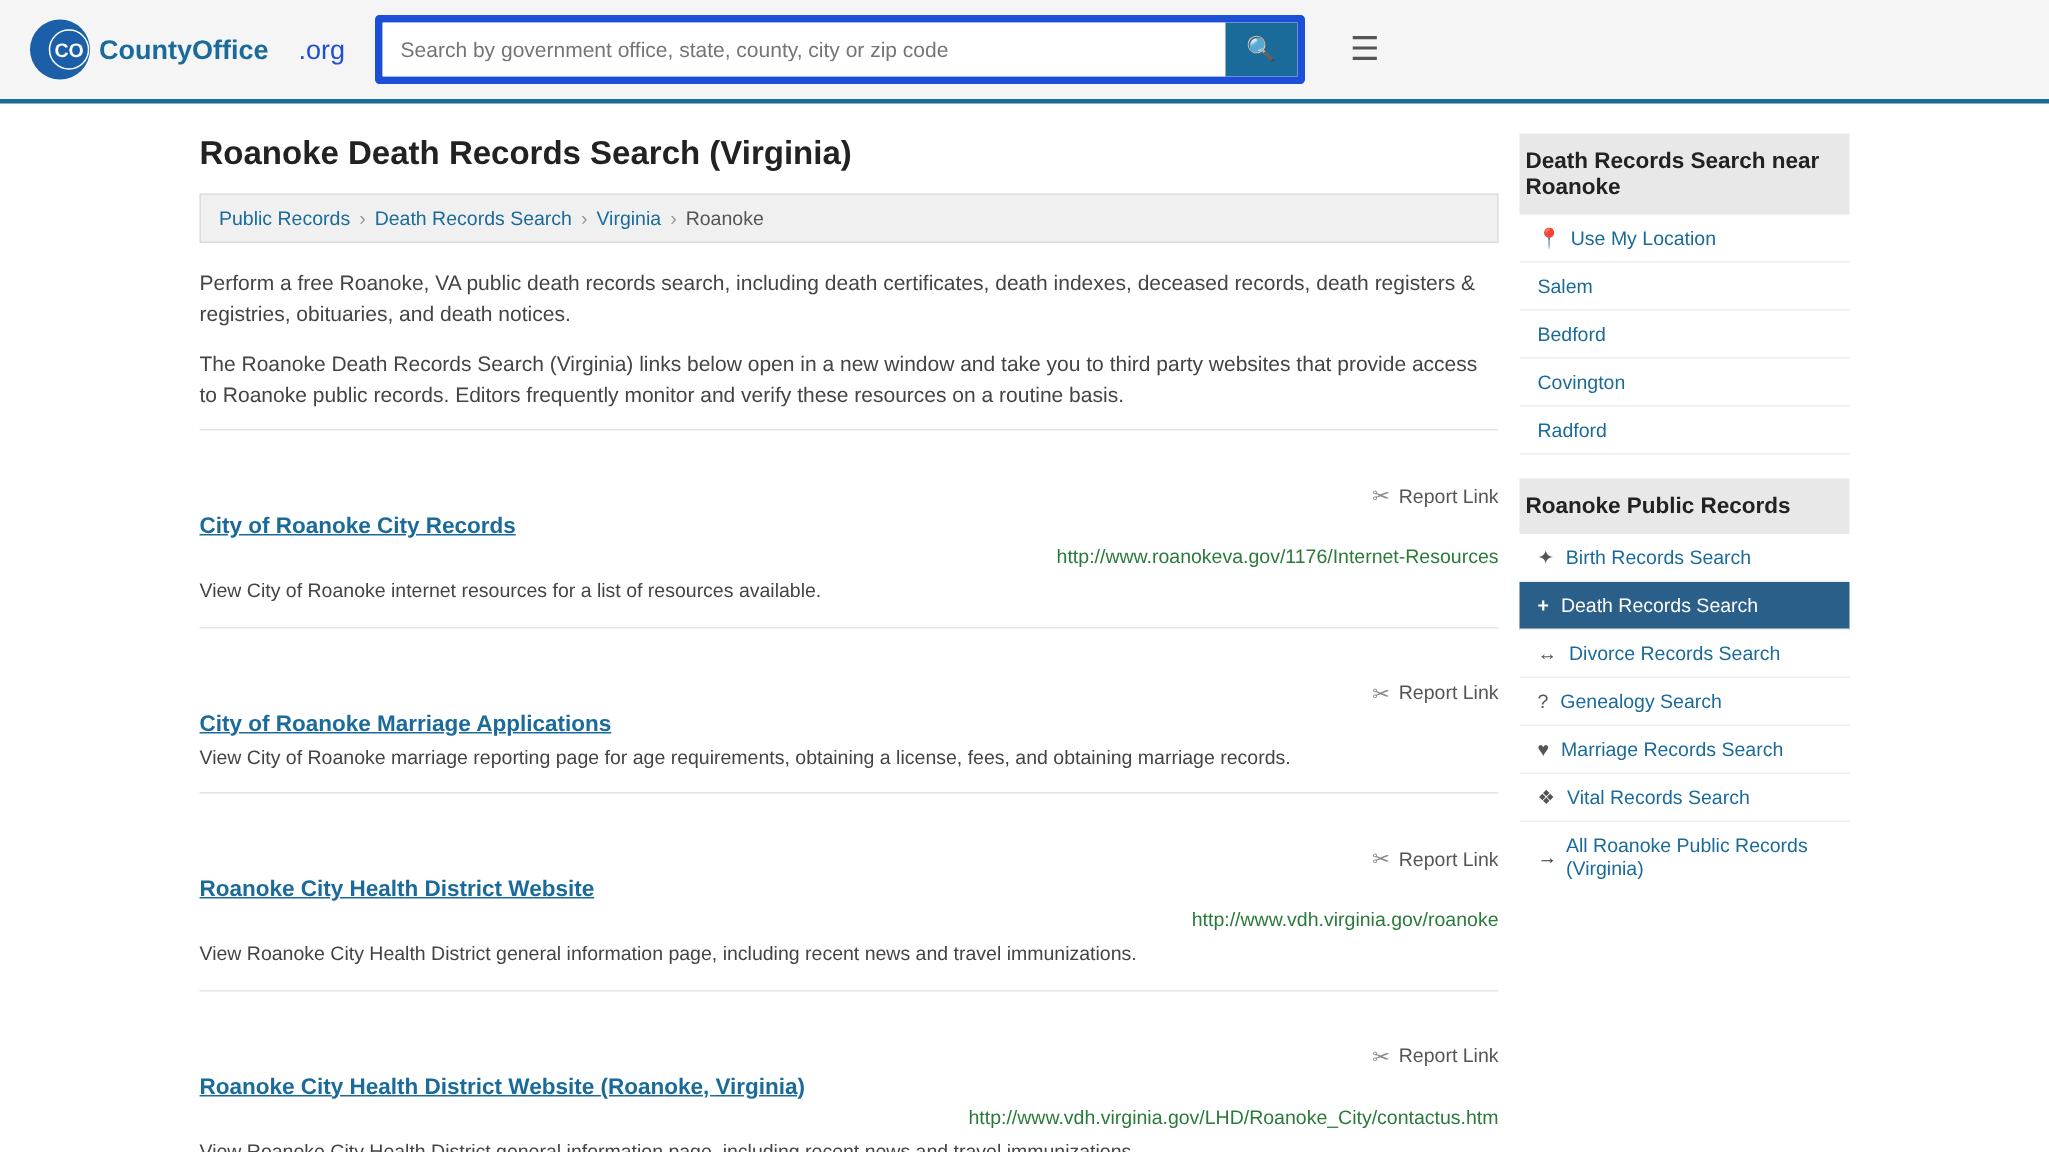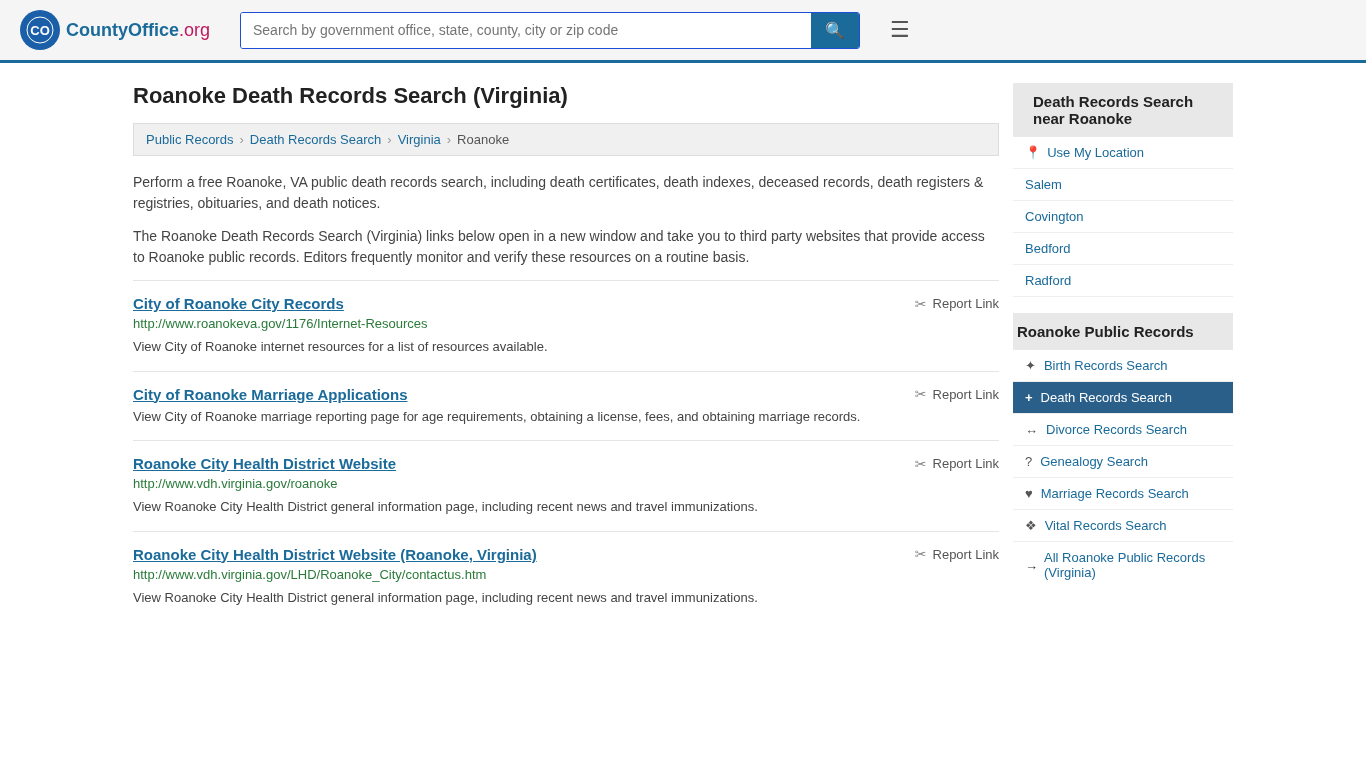--- a/index.html
+++ b/index.html
@@ -17,30 +17,30 @@
     .logo-area {
       display: flex;
       align-items: center;
       gap: 6px;
       min-width: 200px;
     }
     .logo-circle {
       width: 40px; height: 40px;
       border-radius: 50%;
       background: #1a5fa8;
-      display: flex; align-items: center; justify-content: center;
+      display: flex; align-items: center; justify-content: flex-end;
       color: #fff; font-size: 18px; font-weight: bold; text-decoration: underline;
     }
     .logo-text { font-size: 18px; color: #333; font-weight: bold; }
     .logo-text span { color: #1a6a9a; }
     .search-bar {
       flex: 1;
       display: flex;
       max-width: 620px;
-      border: 1px solid #1d4ed8;
+      border: 5px solid #1d4ed8;
       border-radius: 3px;
       overflow: hidden;
     }
     .search-bar input {
       flex: 1;
       padding: 8px 12px;
       border: none;
       outline: none;
       font-size: 14px;
       color: #999;
@@ -111,41 +111,42 @@
       justify-content: space-between;
       align-items: center;
       margin-bottom: 4px;
     }
     .result-title {
       font-size: 15px;
       font-weight: bold;
       color: #1a6a9a;
       text-decoration: underline;
       cursor: pointer;
+      margin-top: 41px;
     }
     .report-link {
       display: flex;
       align-items: center;
       gap: 6px;
       font-size: 13px;
       color: #555;
       cursor: pointer;
       white-space: nowrap;
     }
     .report-icon { font-size: 14px; color: #888; }
-    .result-url { color: #2a7a3a; font-size: 13px; margin-bottom: 6px; }
+    .result-url { color: #2a7a3a; font-size: 13px; margin-bottom: 6px; text-align: right; }
     .result-desc { font-size: 13px; color: #444; line-height: 1.5; }
 
     
     .sidebar-section-title {
       background: #e8e8e8;
       font-size: 15px;
       font-weight: bold;
       color: #222;
-      padding: 10px 20px;
+      padding: 10px 4px;
       margin-bottom: 0;
     }
     .sidebar-location-item {
       padding: 8px 12px;
       font-size: 13px;
       border-bottom: 1px solid #eee;
       display: flex;
       align-items: center;
       gap: 6px;
       cursor: pointer;
@@ -194,21 +195,21 @@
 
 <header class="header">
   <div class="logo-area">
     <div class="logo-circle">
       <svg width="28" height="28" viewBox="0 0 28 28" fill="none">
         <circle cx="14" cy="14" r="13" fill="#1a5fa8" stroke="#fff" stroke-width="1"></circle>
         <text x="14" y="19" text-anchor="middle" fill="#fff" font-size="13" font-family="Arial" font-weight="bold">CO</text>
       </svg>
     </div>
     <span class="logo-text">
-      <span>CountyOffice</span><span style="color:#be185d; font-weight:normal;">.org</span>
+      <span>CountyOffice</span><span style="color:#1d4ed8; font-weight:normal;margin-left:20px;">.org</span>
     </span>
   </div>
   <div class="search-bar">
     <input type="text" placeholder="Search by government office, state, county, city or zip code" style="">
     <button class="search-btn">🔍</button>
   </div>
   <button class="menu-btn">☰</button>
 </header>
 
 <div class="main-container">
@@ -286,24 +287,24 @@
     <div class="sidebar-section-title">Death Records Search near Roanoke</div>
 
     <div class="sidebar-location-item">
       <span class="pin-icon">📍</span>
       <a href="#">Use My Location</a>
     </div>
     <div class="sidebar-location-item">
       <a href="#">Salem</a>
     </div>
     <div class="sidebar-location-item">
+      <a href="#">Bedford</a>
+    </div>
+    <div class="sidebar-location-item">
       <a href="#">Covington</a>
-    </div>
-    <div class="sidebar-location-item">
-      <a href="#">Bedford</a>
     </div>
     <div class="sidebar-location-item">
       <a href="#">Radford</a>
     </div>
 
     <div class="sidebar-section-title2">Roanoke Public Records</div>
 
     <div class="sidebar-record-item">
       <span class="icon">✦</span>
       <a href="#">Birth Records Search</a>

